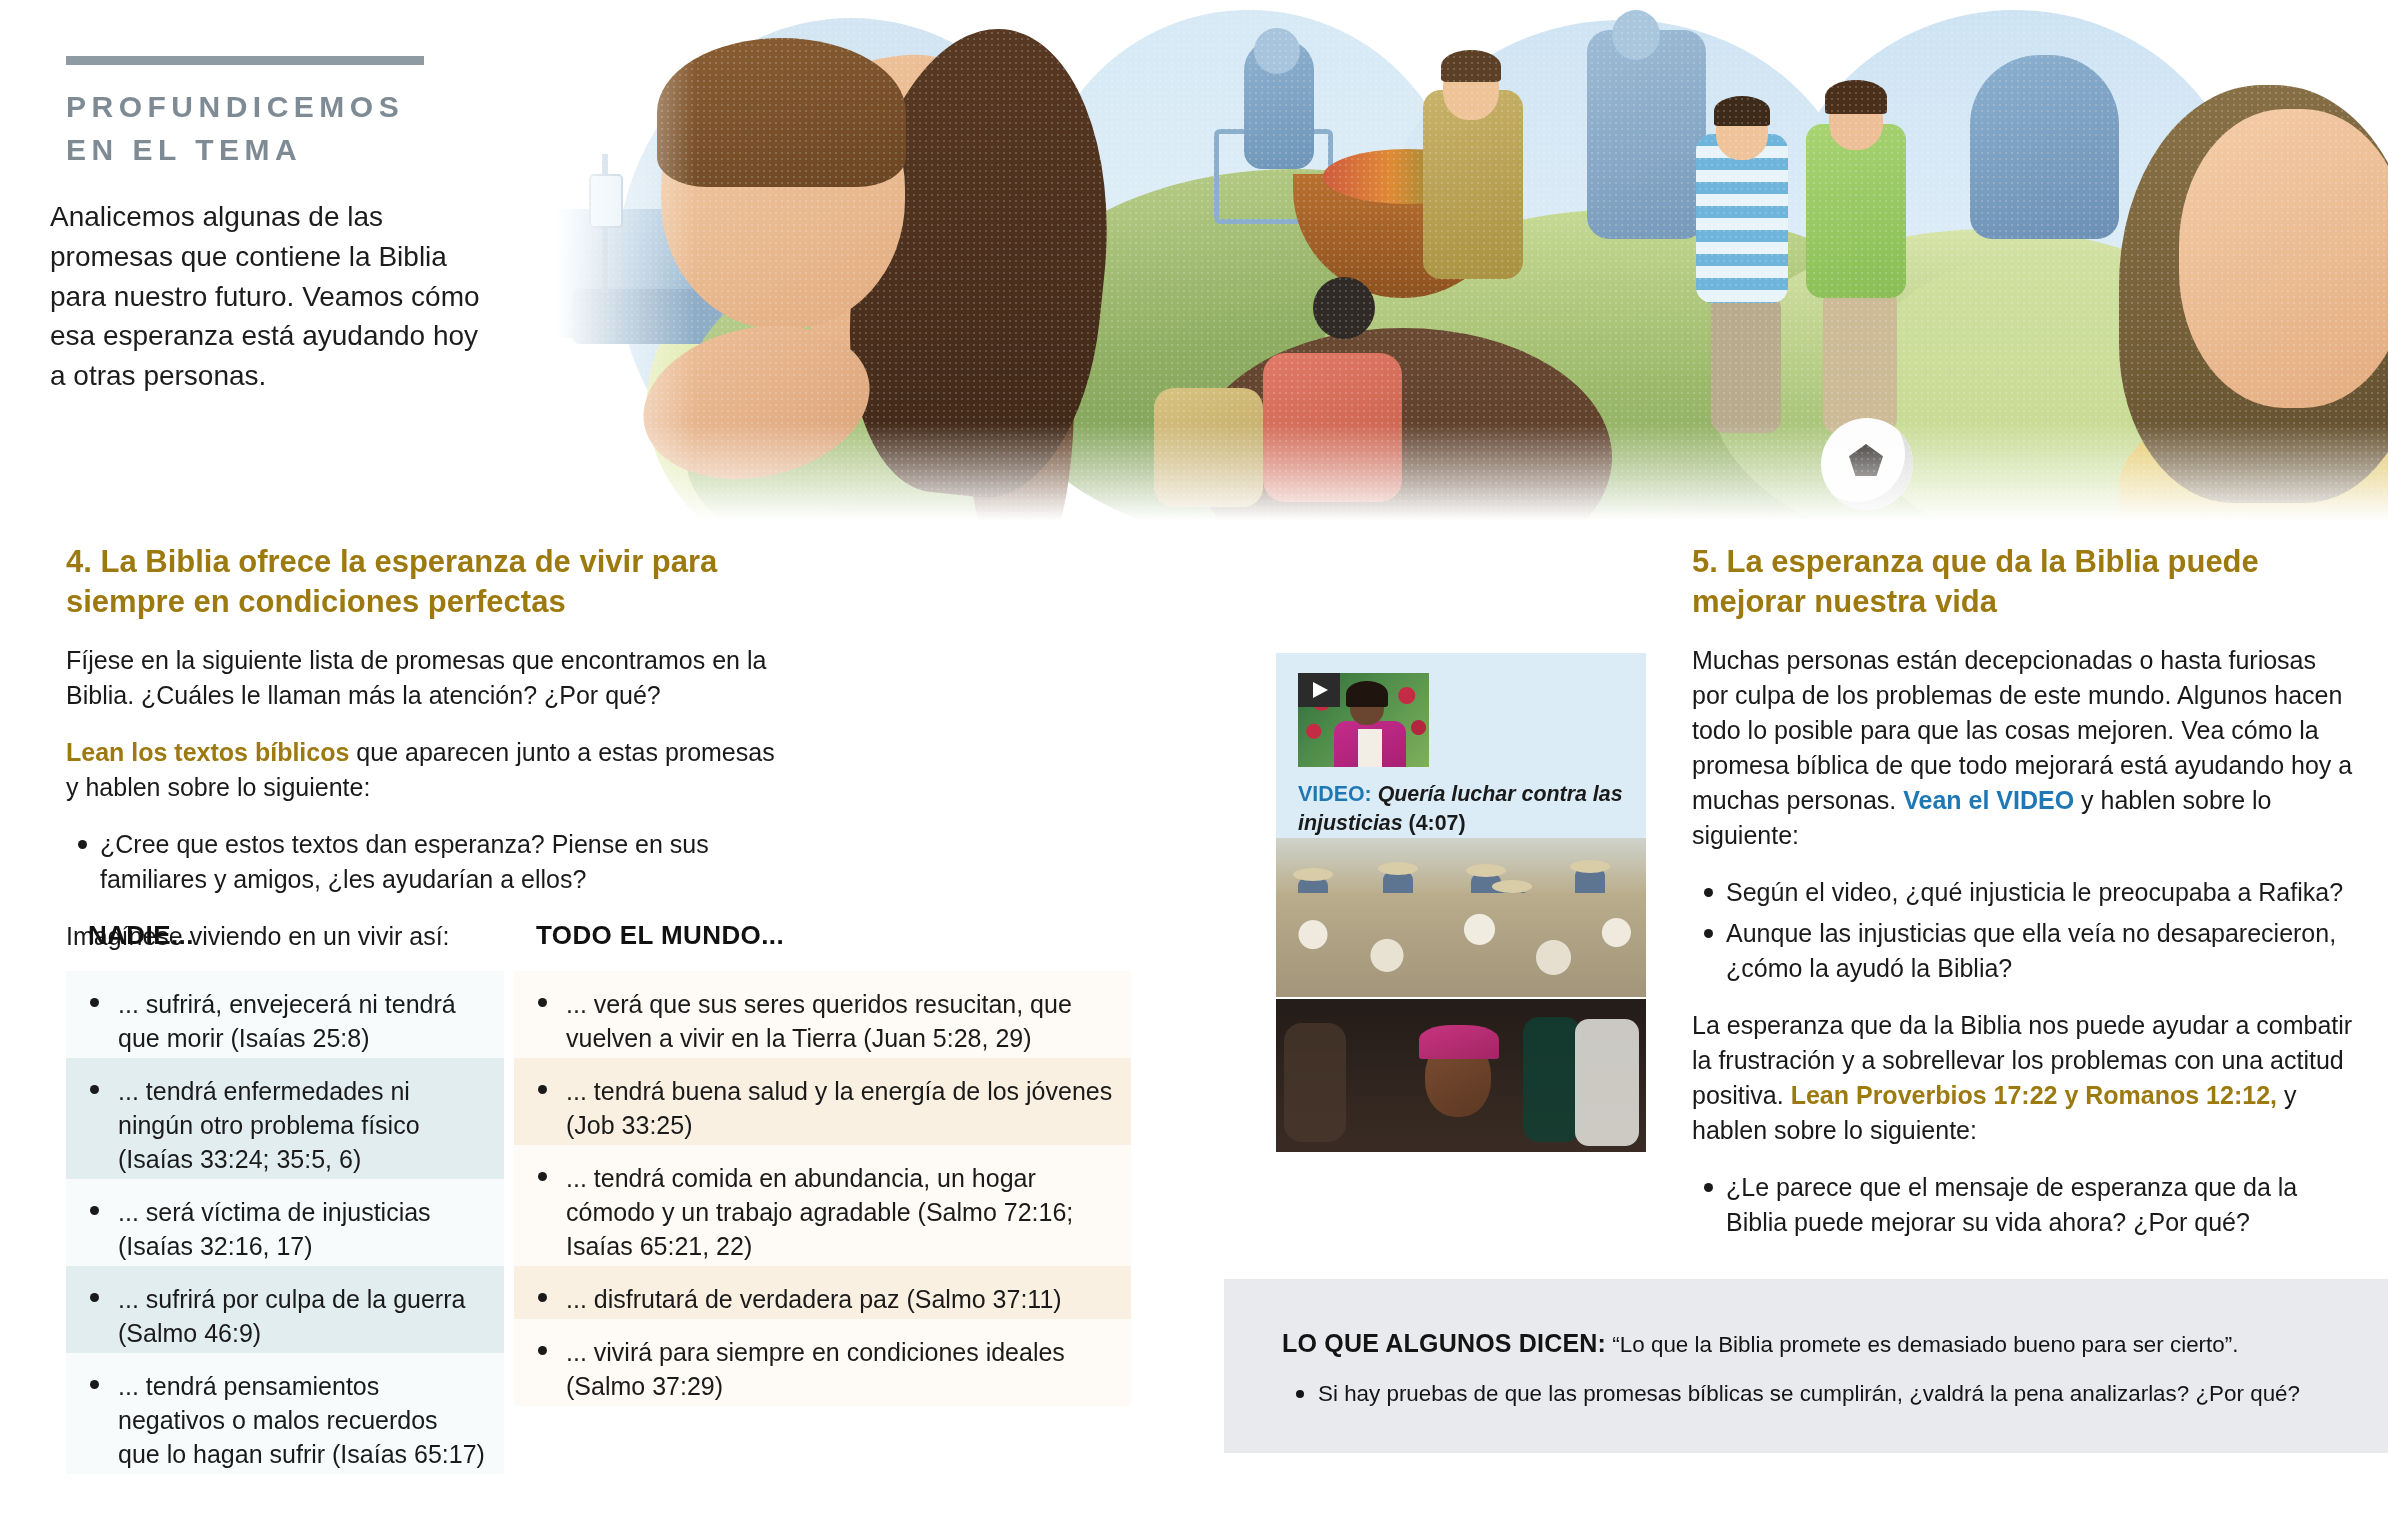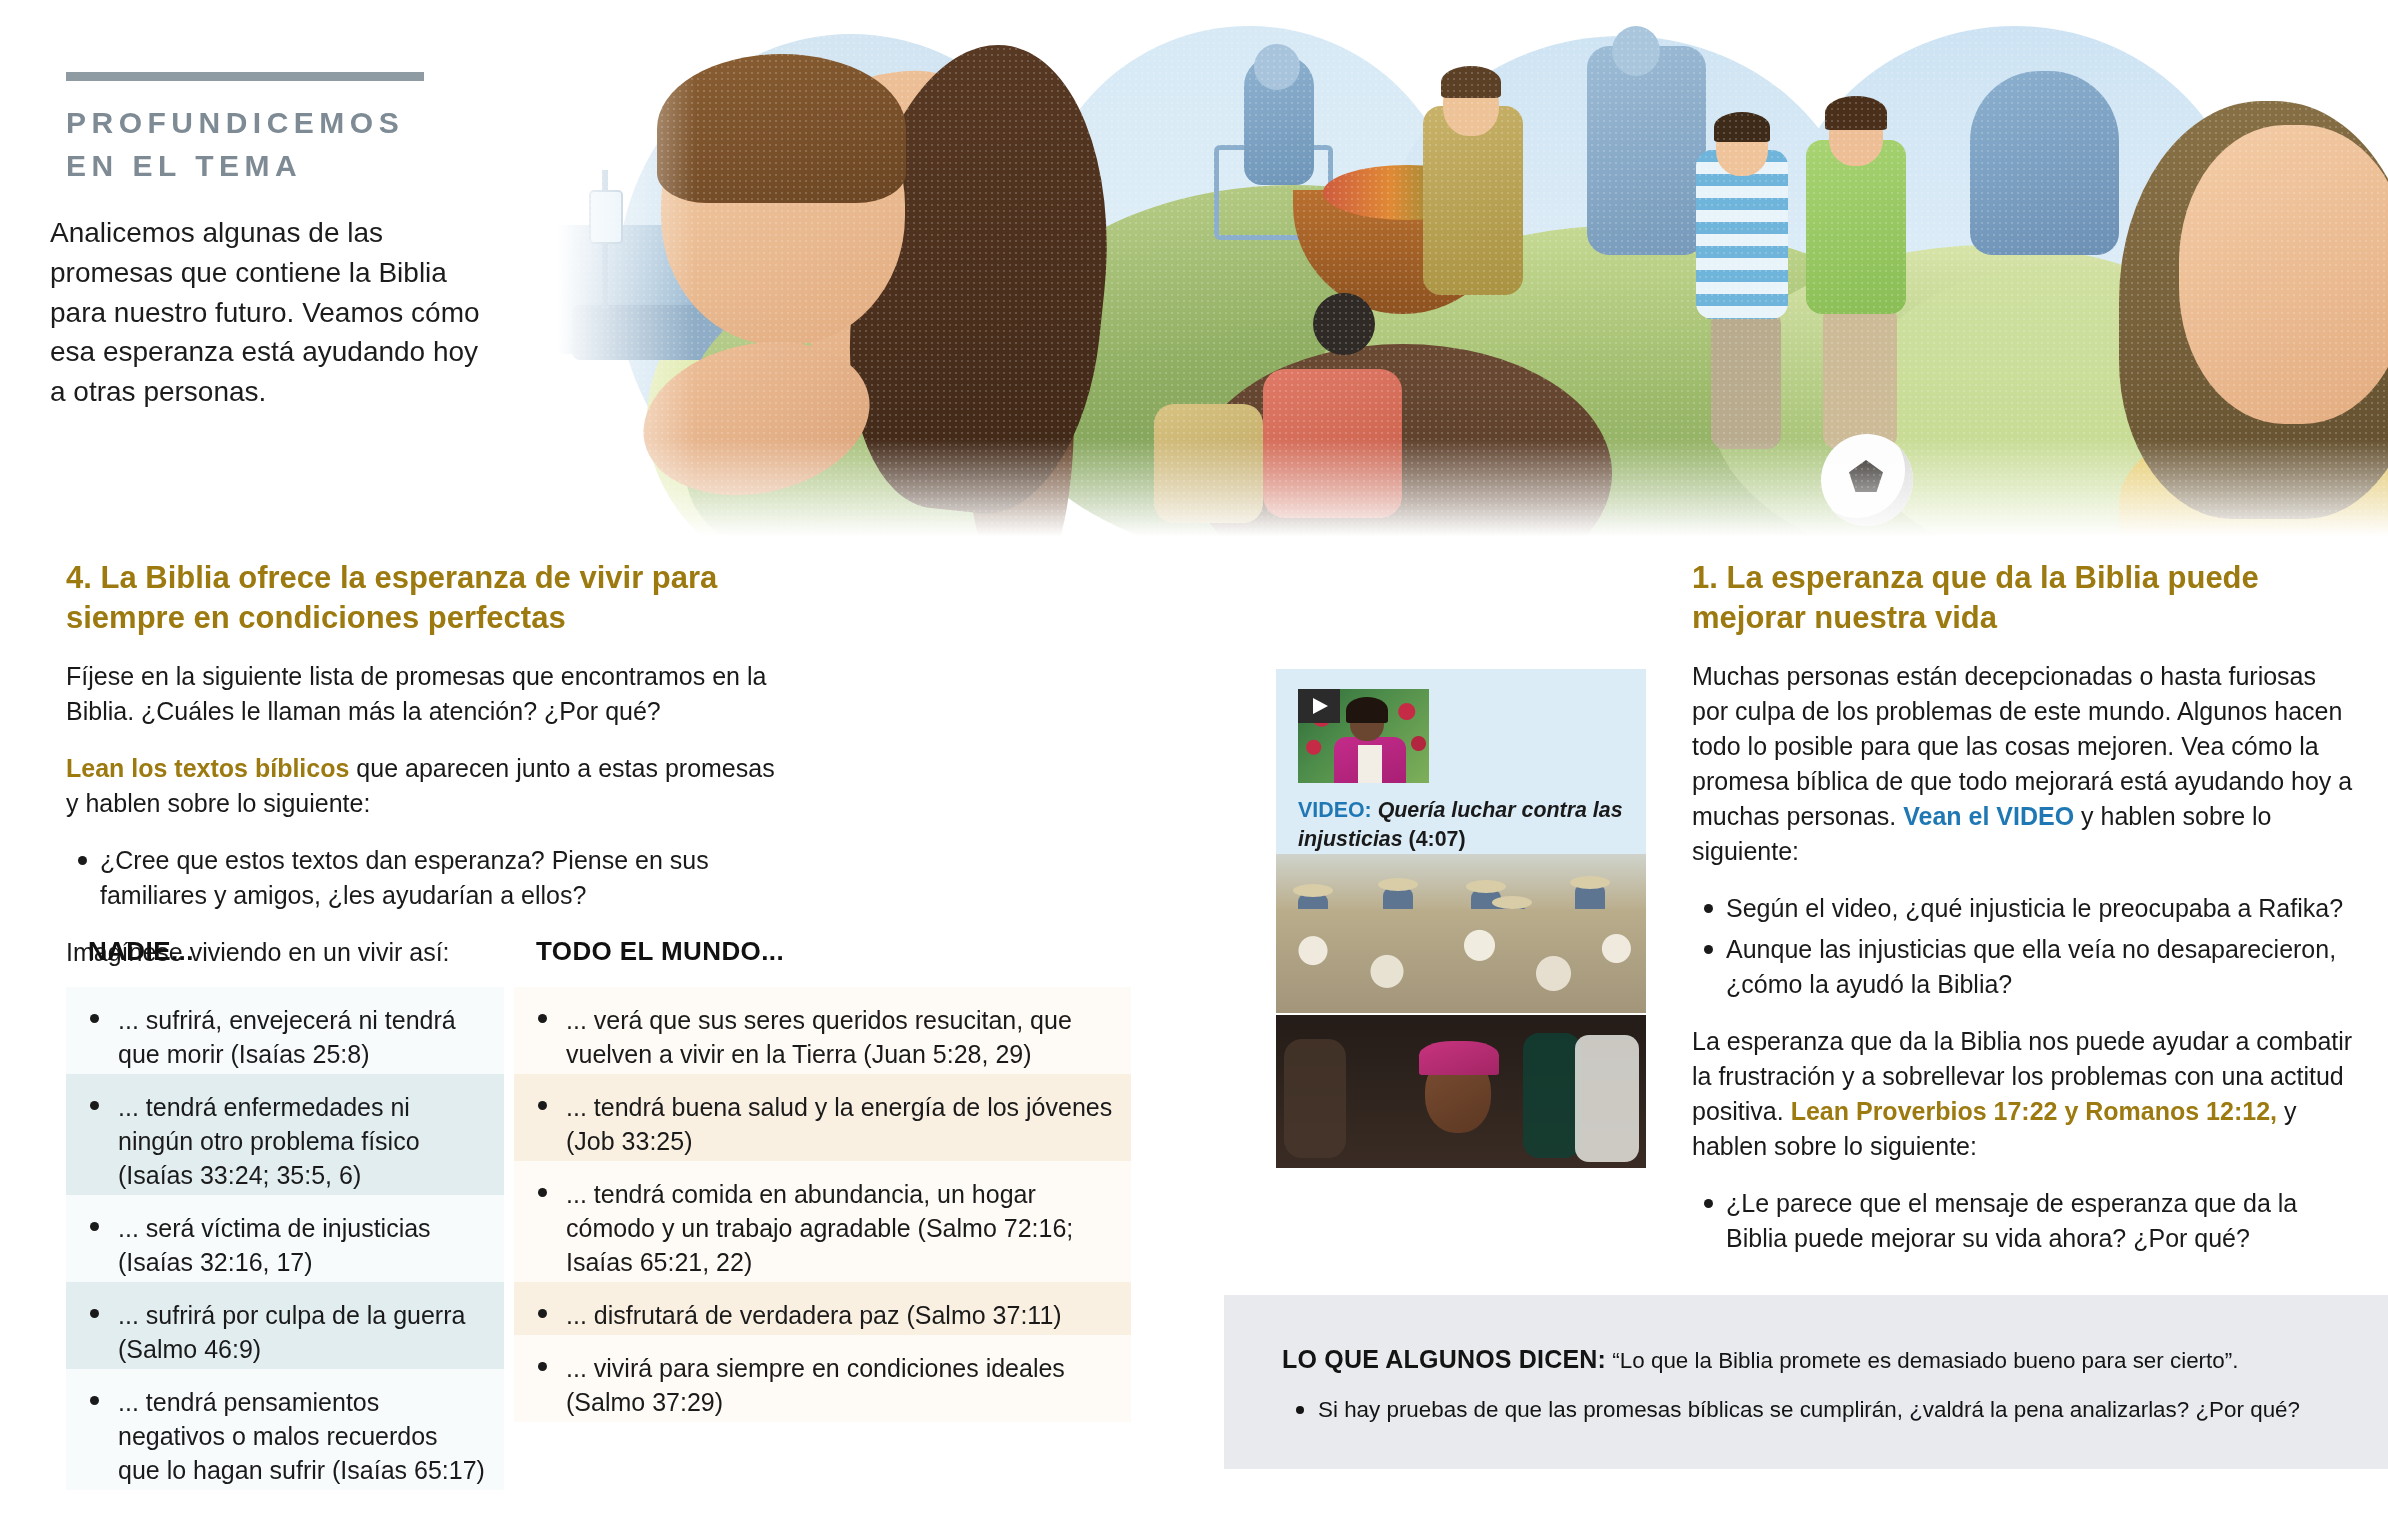--- a/index.html
+++ b/index.html
@@ -4,21 +4,21 @@
 <style>
   html,body{margin:0;padding:0;}
   body{
     width:2388px;height:1535px;
     background:#ffffff;
     font-family:"Liberation Sans", sans-serif;
     color:#1a1a1a;
     overflow:hidden;
     position:relative;
   }
-  .page{position:absolute;inset:0;margin-top:16px;}
+  .page{position:absolute;inset:0;}
 
   
   .hero{position:absolute;left:557px;top:0;width:1831px;height:542px;overflow:hidden;}
   .blob{position:absolute;border-radius:50%;}
 
   .sky1{left:60px;top:18px;width:468px;height:498px;background:radial-gradient(circle at 40% 35%,#dceaf4 0%,#cfe3f1 60%,#e8f2f8 100%);}
   .sky2{left:478px;top:10px;width:428px;height:428px;background:linear-gradient(180deg,#d6e9f5 0%,#e7f2f8 100%);}
   .sky3{left:826px;top:20px;width:478px;height:428px;background:linear-gradient(180deg,#cfe4f3 0%,#e9f3fa 100%);}
   .sky4{left:1224px;top:10px;width:468px;height:448px;background:linear-gradient(180deg,#cde3f3 0%,#eaf4fb 100%);}
 
@@ -340,21 +340,21 @@
   <div class="photo2">
     <div class="blur1"></div>
     <div class="blur2"></div>
     <div class="blur3"></div>
     <div class="braid"></div>
     <div class="face"></div>
     <div class="wrap"></div>
   </div>
 
   <div class="sec5">
-    <h2 class="h-sec">1. La esperanza que da la Biblia puede mejorar nuestra vida</h2>
+    <h2 class="h-sec">5. La esperanza que da la Biblia puede mejorar nuestra vida</h2>
     <p class="p">
       <span>Muchas personas están decepcionadas o hasta furiosas por culpa de los problemas de este mundo. Algunos hacen todo lo posible para que las cosas mejoren. Vea cómo la promesa bíblica de que todo mejorará está ayudando hoy a muchas personas. </span><span class="blue">Vean el VIDEO</span><span> y hablen sobre lo siguiente:</span>
     </p>
     <ul class="b">
       <li>Según el video, ¿qué injusticia le preocupaba a Rafika?</li>
       <li>Aunque las injusticias que ella veía no desaparecieron, ¿cómo la ayudó la Biblia?</li>
     </ul>
     <p class="p">
       <span>La esperanza que da la Biblia nos puede ayudar a combatir la frustración y a sobrellevar los problemas con una actitud positiva. </span><span class="gold">Lean Proverbios 17:22 y Romanos 12:12,</span><span> y hablen sobre lo siguiente:</span>
     </p>

